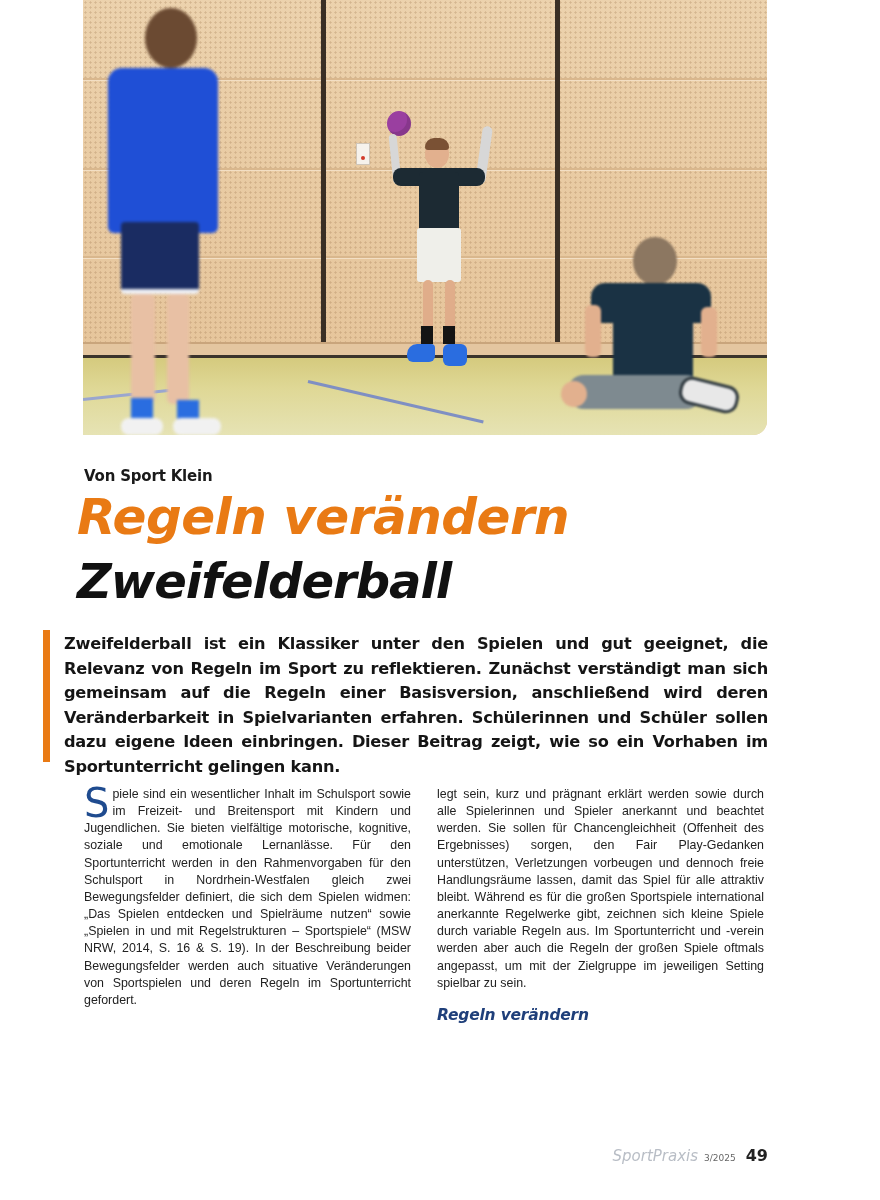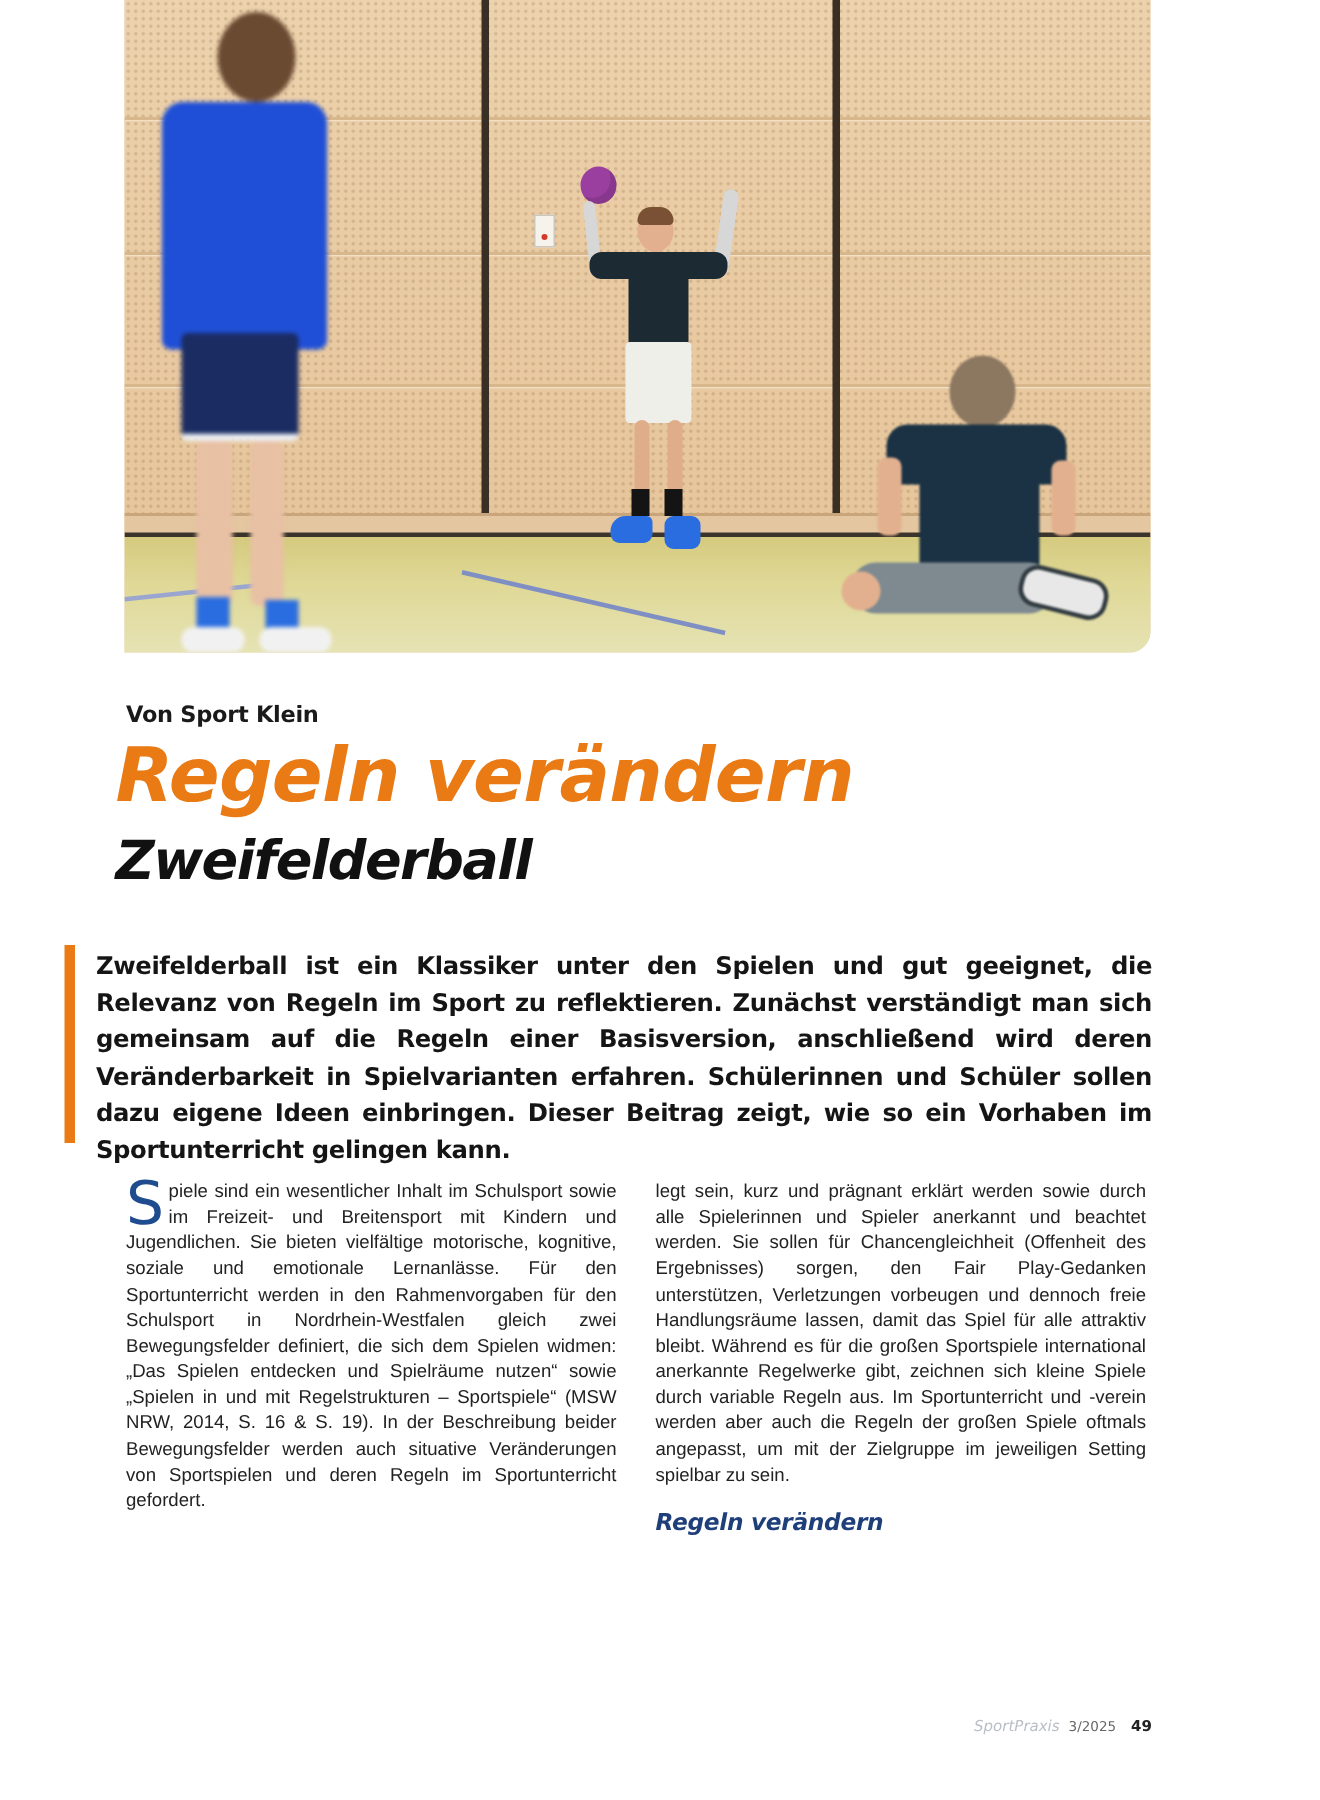--- a/index.html
+++ b/index.html
@@ -30,44 +30,44 @@
     .wall-socket::after { content: ""; position: absolute; left: 4px; top: 12px; width: 4px; height: 4px; border-radius: 50%; background: #d23a2a; }
 
     
     .fig { position: absolute; }
     .head { position: absolute; border-radius: 50%; }
     .limb { position: absolute; border-radius: 6px; }
 
     
     .byline { position: absolute; left: 84px; top: 467px; font-family: "DejaVu Sans", sans-serif; font-weight: bold; font-size: 15px; color: #1a1a1a; letter-spacing: -0.2px; }
     .title-main { position: absolute; left: 77px; top: 490px; font-family: "DejaVu Sans", sans-serif; font-style: oblique; font-size: 50px; color: #e97a14; letter-spacing: -0.5px; line-height: 1.1; }
-    .title-sub { position: absolute; left: 77px; top: 555px; font-family: "DejaVu Sans", sans-serif; font-style: oblique; font-size: 36px; color: #111111; letter-spacing: -1px; line-height: 1.1; }
+    .title-sub { position: absolute; left: 77px; top: 555px; font-family: "DejaVu Sans", sans-serif; font-style: oblique; font-size: 48px; color: #111111; letter-spacing: -1px; line-height: 1.1; }
 
     
     .lead-bar { position: absolute; left: 43px; top: 630px; width: 7px; height: 132px; background: #e97a14; }
     .lead { position: absolute; left: 64px; top: 632px; width: 704px; font-family: "DejaVu Sans", sans-serif; font-weight: bold; font-size: 16.2px; line-height: 24.6px; color: #151515; text-align: justify; letter-spacing: -0.25px; }
 
     
     .col { position: absolute; top: 786px; width: 327px; font-family: "Liberation Sans", sans-serif; font-size: 12.4px; line-height: 17.15px; color: #222; text-align: justify; hyphens: manual; }
     .col-left { left: 84px; }
     .col-right { left: 437px; }
     .col p { margin: 0; }
     .dropcap { float: left; font-family: "DejaVu Sans", sans-serif; font-size: 40px; line-height: 31px; color: #1f4b8f; margin: 2px 3px 0 0; }
     .subhead { font-family: "DejaVu Sans", sans-serif; font-style: oblique; font-weight: bold; font-size: 15.5px; color: #1f3f7a; letter-spacing: -0.2px; }
     .col-left .subhead { margin: 16px 0 16px 0; }
     .col-right .subhead { margin: 15px 0 14px 0; }
     .bullet-list { list-style: none; }
     .bullet-list li { position: relative; padding-left: 6px; }
     .bullet-list li::before { content: ""; position: absolute; left: -1px; top: 6px; width: 4px; height: 5px; background: #e97a14; }
 
     
     .footer { position: absolute; right: 112px; top: 1146px; display: flex; align-items: baseline; gap: 6px; }
-    .f-mag { font-family: "DejaVu Sans", sans-serif; font-style: oblique; font-size: 10px; color: #b9bec6; }
+    .f-mag { font-family: "DejaVu Sans", sans-serif; font-style: oblique; font-size: 15px; color: #b9bec6; }
     .f-issue { font-family: "DejaVu Sans", sans-serif; font-size: 9px; color: #666; }
-    .f-page { font-family: "DejaVu Sans", sans-serif; font-weight: bold; font-size: 10px; color: #222; margin-left: 4px; }
+    .f-page { font-family: "DejaVu Sans", sans-serif; font-weight: bold; font-size: 16px; color: #222; margin-left: 4px; }
   </style>
 </head>
 <body>
 
 <div class="photo">
   <div class="wall">
     <div class="panel-seam-h" style="top:78px"></div>
     <div class="panel-seam-h" style="top:168px"></div>
     <div class="panel-seam-h" style="top:256px"></div>
     <div class="panel-seam-v" style="left:238px"></div>

